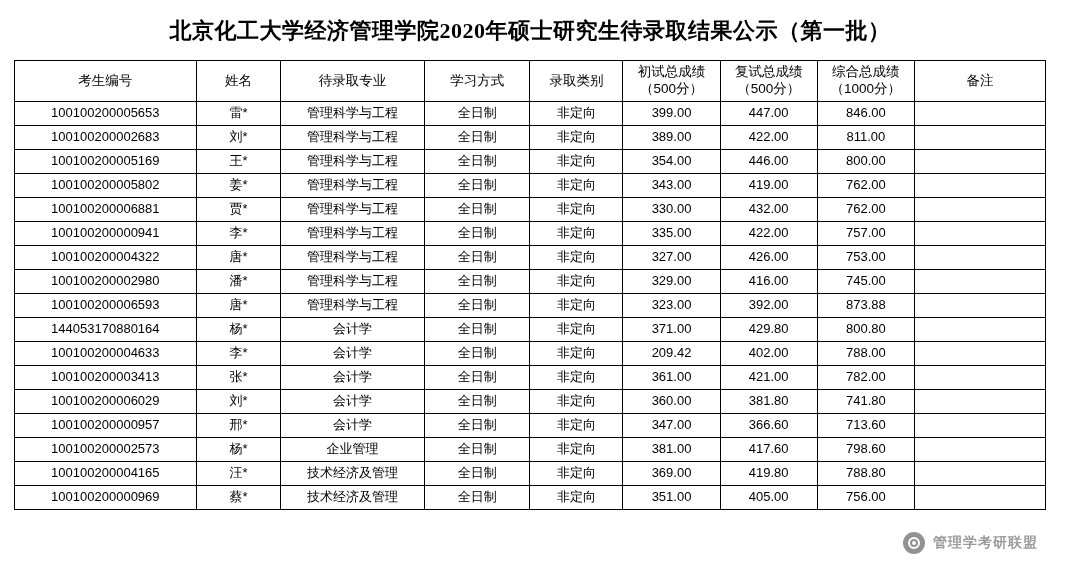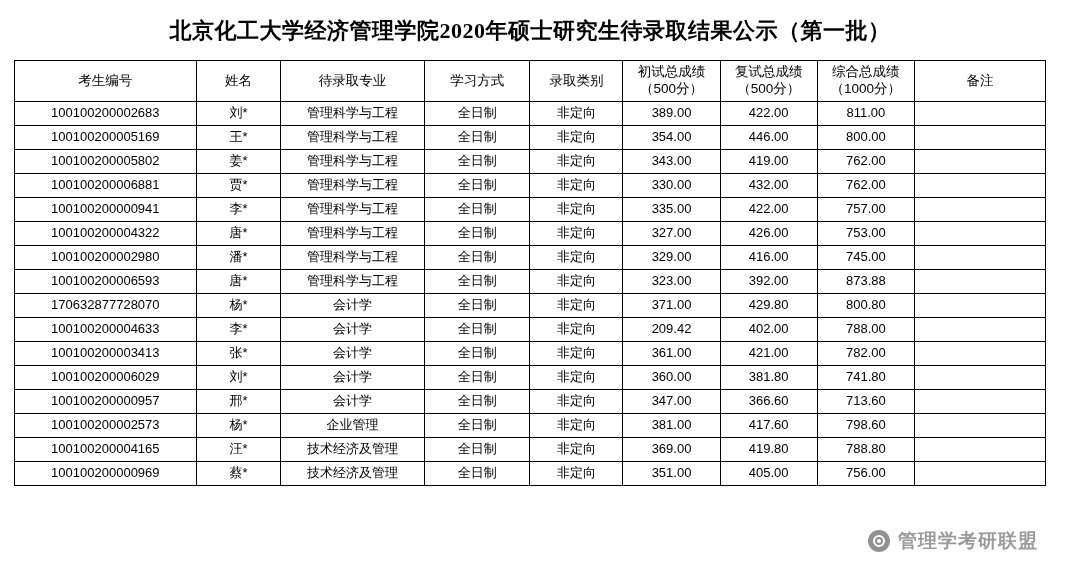--- a/index.html
+++ b/index.html
@@ -107,21 +107,21 @@
     position: absolute;
     left: 9px;
     top: 9px;
     width: 4px;
     height: 4px;
     border-radius: 50%;
     background: #ffffff;
   }
   .wm-text {
     font-family: "Liberation Serif", serif;
-    font-size: 19px;
+    font-size: 14px;
     font-weight: bold;
     color: #4a4a4a;
     letter-spacing: 1px;
     white-space: nowrap;
   }
 </style>
 </head>
 <body>
 
 <div class="page">
@@ -169,20 +169,31 @@
           <span class="hdr-two-line">综合总成绩</span>
           <span class="hdr-two-line">（1000分）</span>
         </th>
         <th>
           <span class="hdr-two-line">备注</span>
         </th>
       </tr>
     </thead>
     <tbody>
       <tr>
+        <td class="col-id">100100200005653</td>
+        <td class="col-name">雷*</td>
+        <td class="col-major">管理科学与工程</td>
+        <td>全日制</td>
+        <td>非定向</td>
+        <td>399.00</td>
+        <td>447.00</td>
+        <td>846.00</td>
+        <td></td>
+      </tr>
+      <tr>
         <td class="col-id">100100200002683</td>
         <td class="col-name">刘*</td>
         <td class="col-major">管理科学与工程</td>
         <td>全日制</td>
         <td>非定向</td>
         <td>389.00</td>
         <td>422.00</td>
         <td>811.00</td>
         <td></td>
       </tr>
@@ -257,21 +268,21 @@
         <td class="col-name">唐*</td>
         <td class="col-major">管理科学与工程</td>
         <td>全日制</td>
         <td>非定向</td>
         <td>323.00</td>
         <td>392.00</td>
         <td>873.88</td>
         <td></td>
       </tr>
       <tr>
-        <td class="col-id">170632877728070</td>
+        <td class="col-id">144053170880164</td>
         <td class="col-name">杨*</td>
         <td class="col-major">会计学</td>
         <td>全日制</td>
         <td>非定向</td>
         <td>371.00</td>
         <td>429.80</td>
         <td>800.80</td>
         <td></td>
       </tr>
       <tr>

